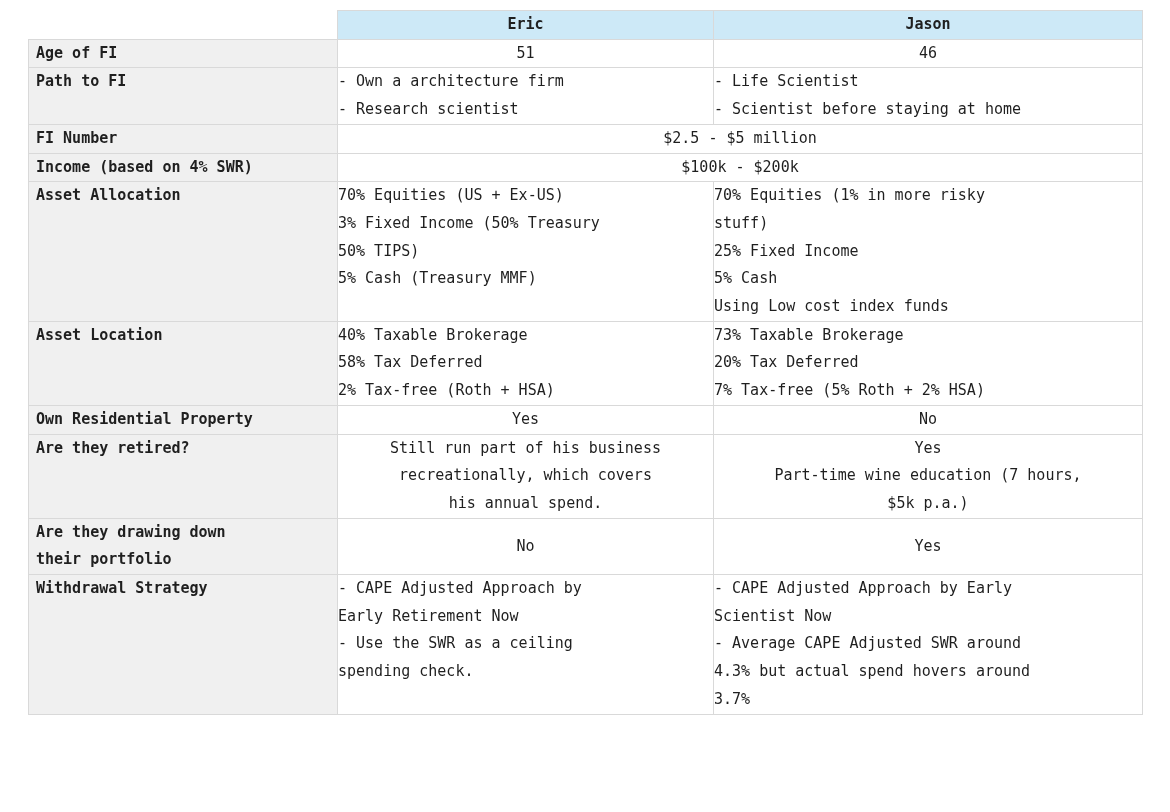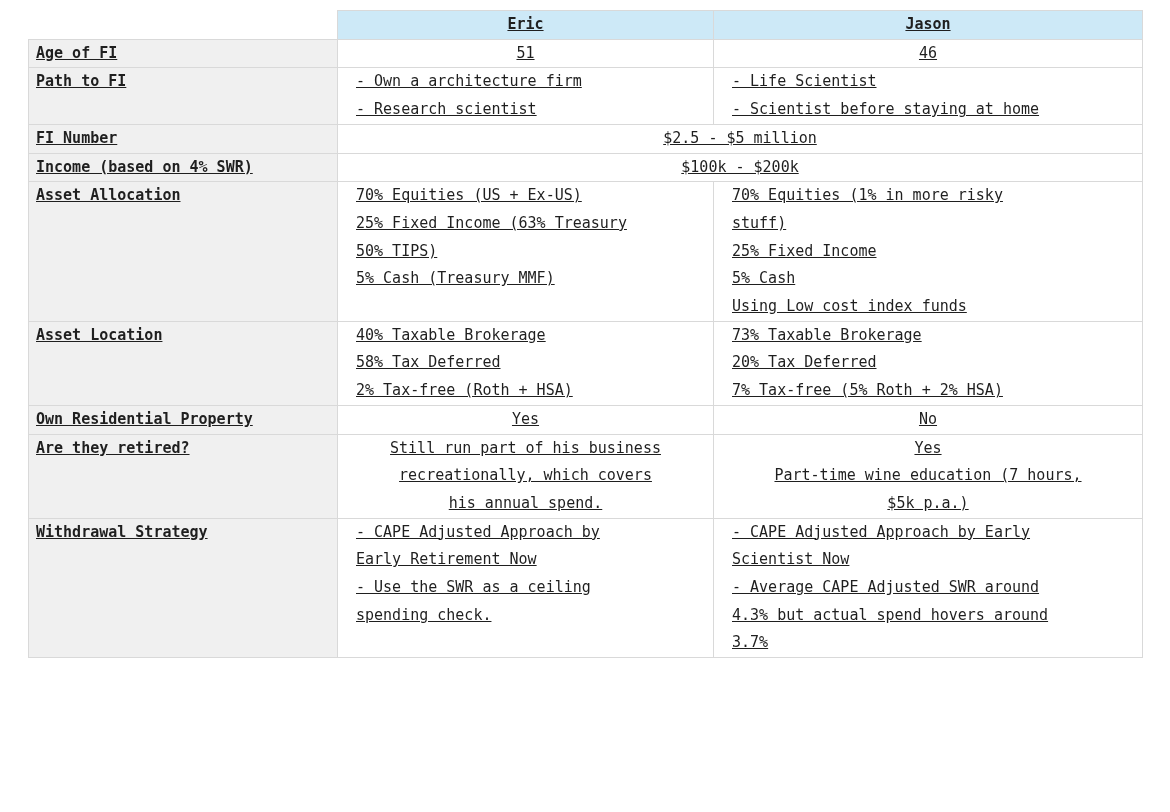--- a/index.html
+++ b/index.html
@@ -24,25 +24,24 @@
     table-layout:fixed;
     width:1114px;
     font-size:15px;
     line-height:27.7px;
   }
   col.c-label{width:309px;}
   col.c-eric{width:376px;}
   col.c-jason{width:429px;}
   th,td{
     border:1px solid var(--border);
-    padding:0 18px;
+    padding:0 0;
     font-weight:normal;
     white-space:nowrap;
     overflow:hidden;
-    text-decoration:underline;
   }
   thead th{
     background:var(--header-bg);
     font-weight:bold;
     text-align:center;
   }
   thead th.blank{
     background:transparent;
     border:none;
   }
@@ -113,21 +112,21 @@
           <td colspan="2" class="center">
             <div>$100k - $200k</div>
           </td>
         </tr>
         <tr>
           <th>
             <div>Asset Allocation</div>
           </th>
           <td class="left">
             <div>70% Equities (US + Ex-US)</div>
-            <div>25% Fixed Income (63% Treasury</div>
+            <div>3% Fixed Income (50% Treasury</div>
             <div>50% TIPS)</div>
             <div>5% Cash (Treasury MMF)</div>
           </td>
           <td class="left">
             <div>70% Equities (1% in more risky</div>
             <div>stuff)</div>
             <div>25% Fixed Income</div>
             <div>5% Cash</div>
             <div>Using Low cost index funds</div>
           </td>
@@ -168,20 +167,32 @@
             <div>his annual spend.</div>
           </td>
           <td class="center">
             <div>Yes</div>
             <div>Part-time wine education (7 hours,</div>
             <div>$5k p.a.)</div>
           </td>
         </tr>
         <tr>
           <th>
+            <div>Are they drawing down</div>
+            <div>their portfolio</div>
+          </th>
+          <td class="center">
+            <div>No</div>
+          </td>
+          <td class="center">
+            <div>Yes</div>
+          </td>
+        </tr>
+        <tr>
+          <th>
             <div>Withdrawal Strategy</div>
           </th>
           <td class="left">
             <div>- CAPE Adjusted Approach by</div>
             <div>Early Retirement Now</div>
             <div>- Use the SWR as a ceiling</div>
             <div>spending check.</div>
           </td>
           <td class="left">
             <div>- CAPE Adjusted Approach by Early</div>

